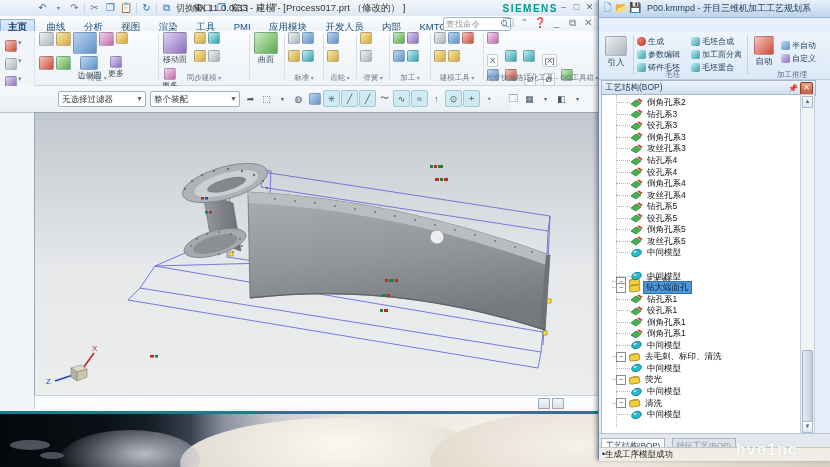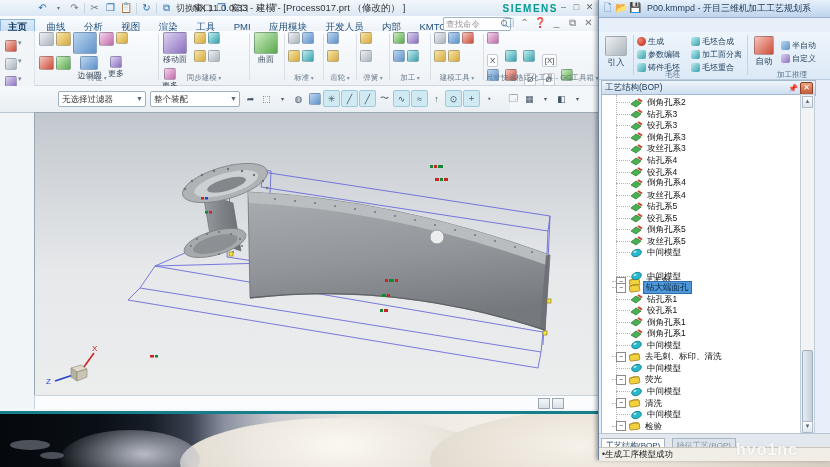--- a/index.html
+++ b/index.html
@@ -555,21 +555,21 @@
           <div class="trow lv2" style="top: 69.3px;">
     <span class="rail"></span>
 
     <span class="ti ti-step" style="display: inline-block;"><svg width="13" height="10">
                 <polygon points="1,6 6,2 11,5 6,9" fill="#49b04f" stroke="#2c7d33" stroke-width="0.8"></polygon>
                 <path d="M8,1 L12,3.5" stroke="#d03a2a" stroke-width="2"></path>
               </svg></span>
 
     <span class="lbl">铰孔系4</span>
   </div>
-          <div class="trow lv2" style="top: 80.85px; font-family: Liberation Mono, monospace;">
+          <div class="trow lv2" style="top: 80.85px;">
     <span class="rail"></span>
 
     <span class="ti ti-step" style="display: inline-block;"><svg width="13" height="10">
                 <polygon points="1,6 6,2 11,5 6,9" fill="#49b04f" stroke="#2c7d33" stroke-width="0.8"></polygon>
                 <path d="M8,1 L12,3.5" stroke="#d03a2a" stroke-width="2"></path>
               </svg></span>
 
     <span class="lbl">倒角孔系4</span>
   </div>
           <div class="trow lv2" style="top: 92.4px;">
@@ -775,32 +775,20 @@
           <div class="trow lv2" style="top: 311.85px;">
     <span class="rail"></span>
 
     <span class="ti ti-model" style="display: inline-block;"><svg width="13" height="10">
                 <ellipse cx="6.5" cy="5" rx="5" ry="3.4" transform="rotate(-22 6.5 5)" fill="#29b9cf" stroke="#0e7886" stroke-width="0.8"></ellipse>
                 <ellipse cx="5" cy="3.8" rx="1.6" ry="0.9" transform="rotate(-22 5 3.8)" fill="#bdeef5"></ellipse>
               </svg></span>
 
     <span class="lbl">中间模型</span>
   </div>
-          <div class="trow lv1" style="top: 323.4px;">
-    <span class="rail"></span>
-    <span class="expander" style="visibility: visible;">−</span>
-
-    <span class="ti ti-op" style="display: inline-block;"><svg width="13" height="10">
-                <g transform="rotate(-8 6.5 5)">
-                  <rect x="1.5" y="2.2" width="10" height="6.4" rx="1.2" fill="#f2d23c" stroke="#a8831f" stroke-width="0.8"></rect>
-                  <path d="M2.5,3.2 L6,1.4 L11,2.6" fill="none" stroke="#a8831f" stroke-width="0.7"></path>
-                </g>
-              </svg></span>
-    <span class="lbl">检验</span>
-  </div>
         </div>
     </div>
 
     <div id="vscroll" class="abs">
       <span class="sbtn" style="top:1px;">▲</span>
       <div id="sthumb"></div>
       <span class="sbtn" style="bottom:1px;">▼</span>
     </div>
 
     <div id="km-bottomtabs" class="abs">

